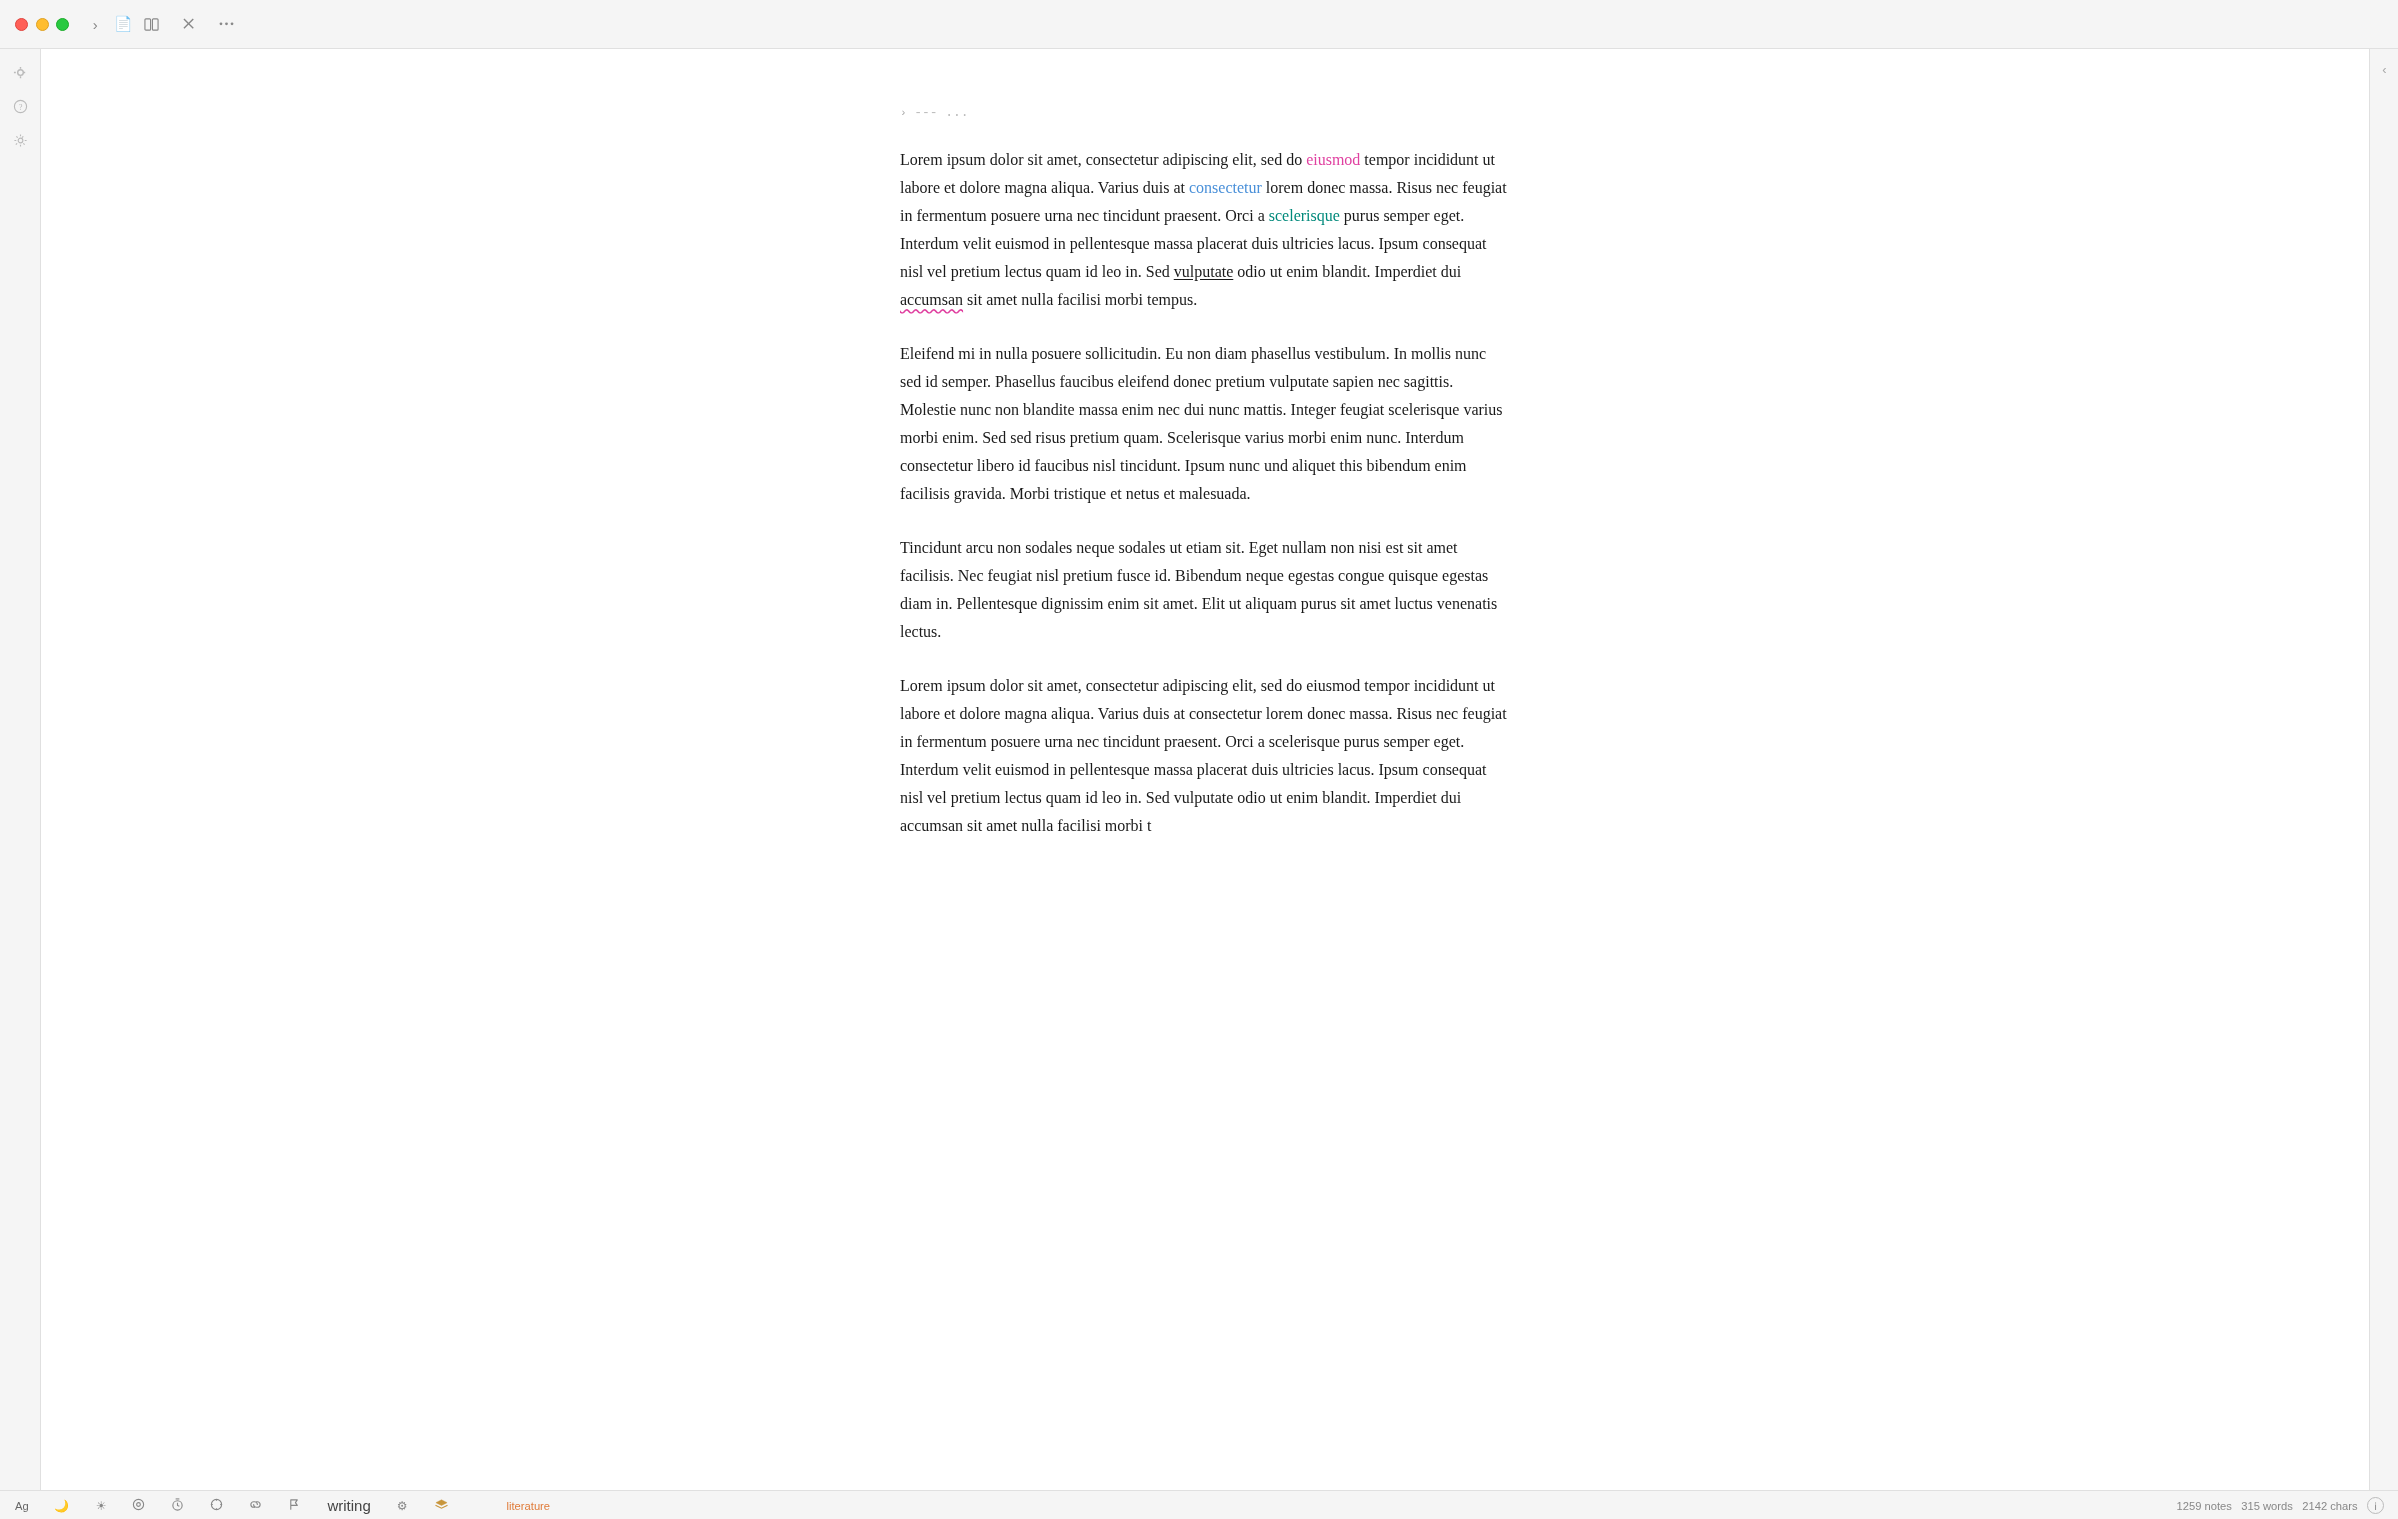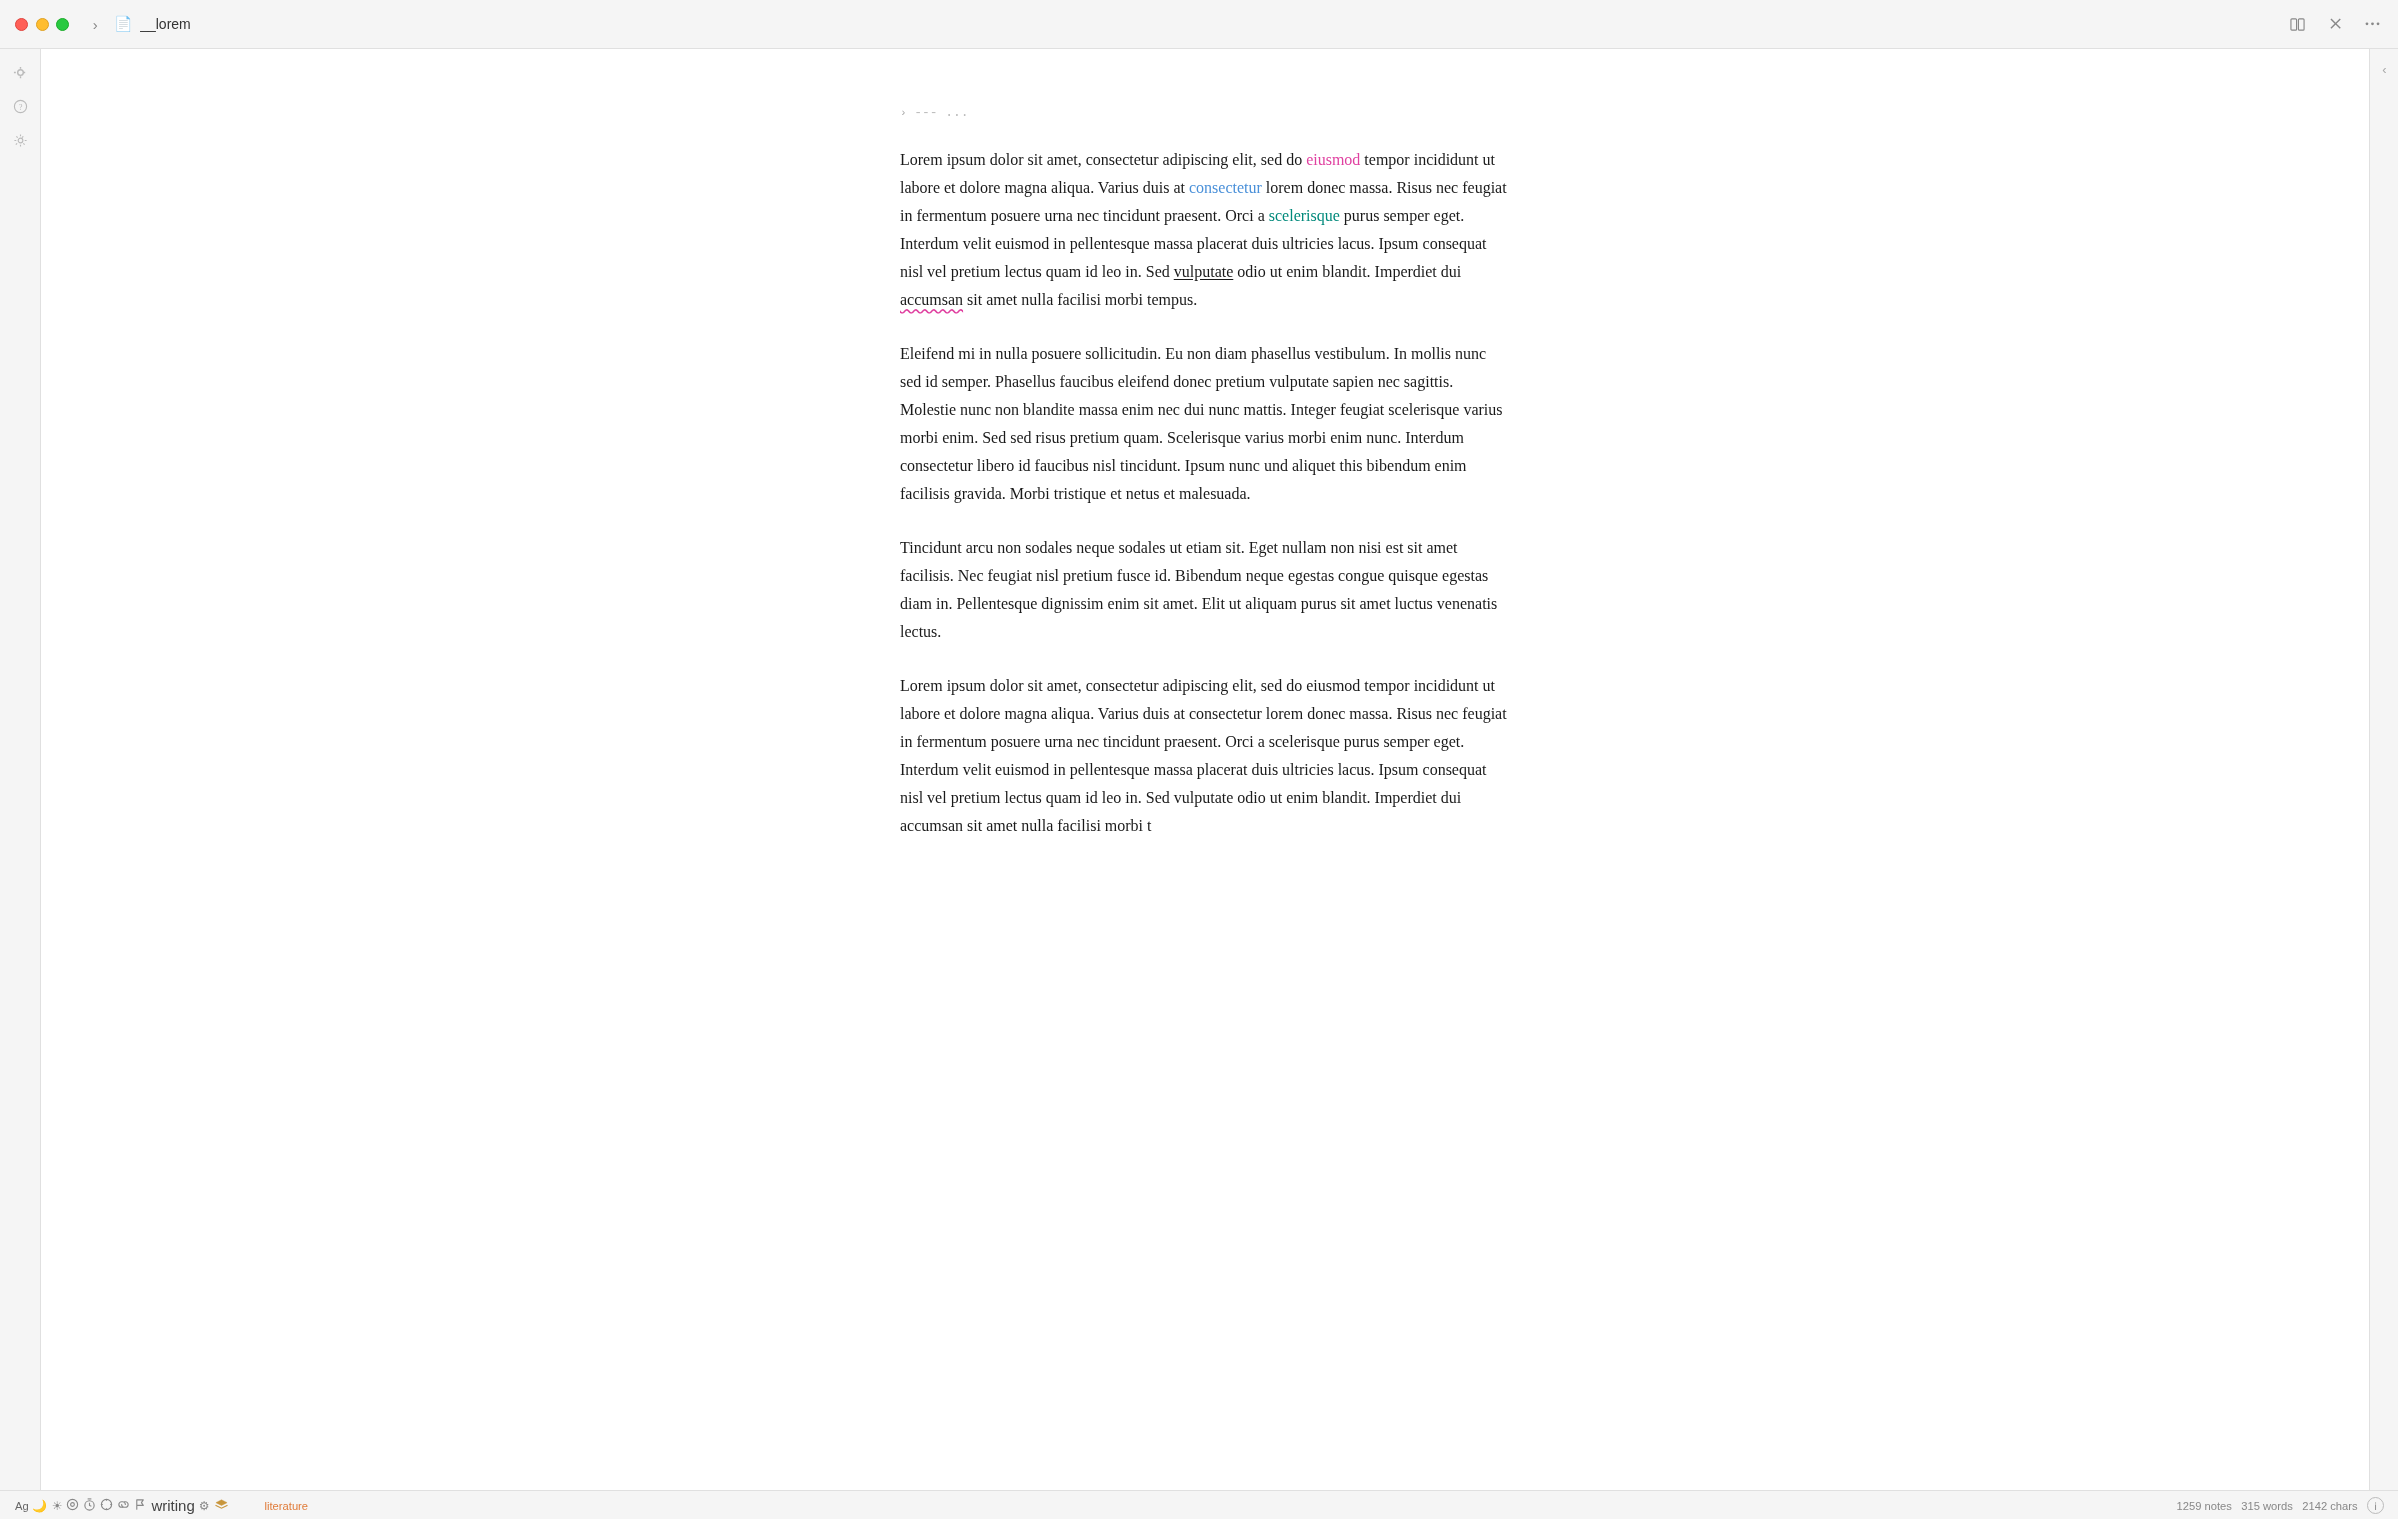--- a/index.html
+++ b/index.html
@@ -219,21 +219,21 @@
       padding: 0 15px;
       gap: 11.2px;
       flex-shrink: 0;
       font-size: 11.2px;
       color: #666;
     }
 
     .statusbar-left {
       display: flex;
       align-items: center;
-      gap: 4px;
+      gap: 26px;
       flex: 1;
     }
 
     .statusbar-right {
       display: flex;
       align-items: center;
       gap: 9.4px;
     }
 
     .status-icon {
@@ -287,21 +287,20 @@
 <body>
 
 <div class="titlebar">
   <div class="traffic-lights">
     <div class="traffic-light close"></div>
     <div class="traffic-light minimize"></div>
     <div class="traffic-light maximize"></div>
   </div>
   <div class="titlebar-toggle">›</div>
   <span class="titlebar-icon">📄</span>
-  <span class="titlebar-title">__lorem</span>
   <div class="titlebar-actions">
     <div class="titlebar-action">
       <svg width="15" height="15" viewBox="0 0 16 16" fill="none">
         <rect x="1" y="2" width="6" height="12" rx="1" stroke="#888" stroke-width="1.2"></rect>
         <rect x="9" y="2" width="6" height="12" rx="1" stroke="#888" stroke-width="1.2"></rect>
       </svg>
     </div>
     <div class="titlebar-action">
       <svg width="11.2" height="11.2" viewBox="0 0 12 12">
         <line x1="1" y1="1" x2="11" y2="11" stroke="#888" stroke-width="1.5"></line>

